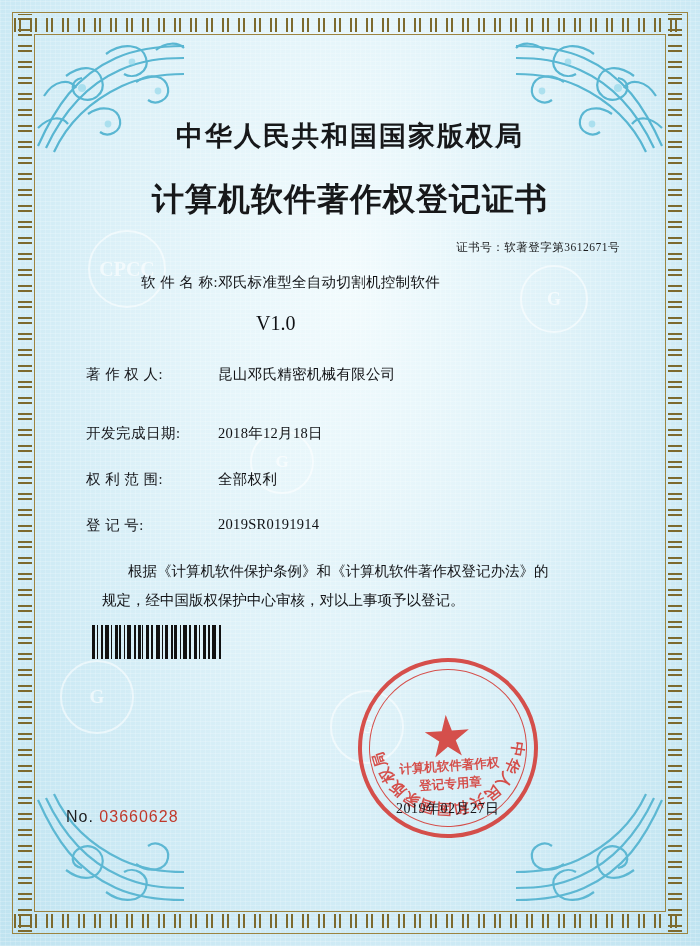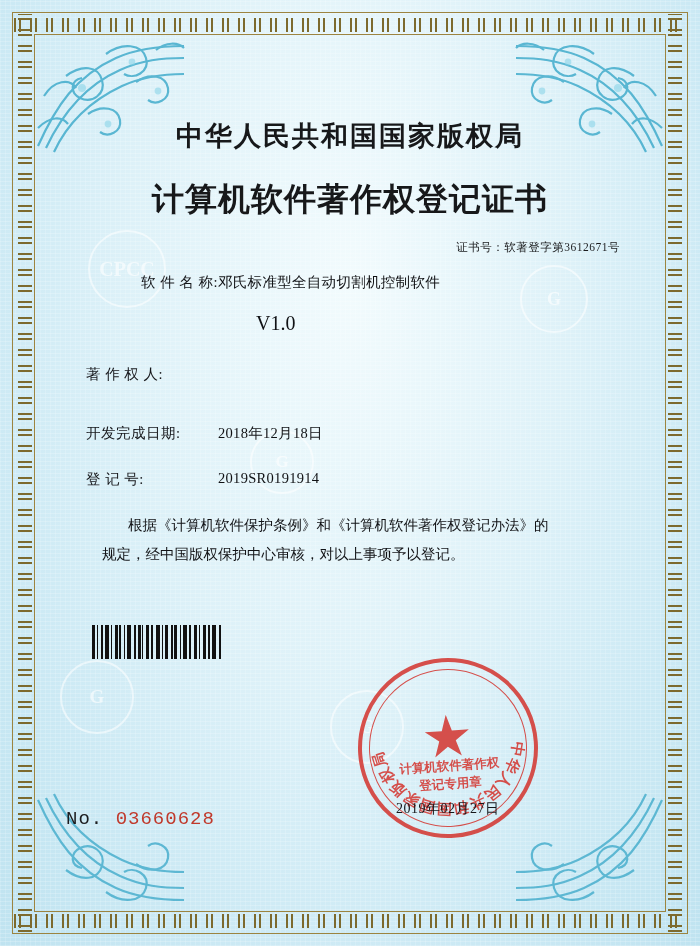--- a/index.html
+++ b/index.html
@@ -242,22 +242,22 @@
     font-family: "Liberation Serif", serif;
     font-size: 14px;
     color: #15161a;
     letter-spacing: .5px;
   }
 
   .serial {
     position: absolute;
     left: 66px;
     top: 808px;
-    font-family: Liberation Mono, monospace;
-    font-size: 19px;
+    font-family: Liberation Sans, sans-serif;
+    font-size: 16px;
     color: #c0392b;
     letter-spacing: 1px;
   }
   .serial .no-prefix { color: #1b1c1e; }
 </style>
 </head>
 <body>
 
 <div class="cert-page">
 
@@ -358,29 +358,34 @@
     <div class="fields">
 
       <div class="field-row row-gap-sm">
         <div class="field-label">软 件 名 称:</div>
         <div class="field-value bold">邓氏标准型全自动切割机控制软件</div>
       </div>
       <div class="version-line row-gap-lg" style="margin-bottom:30px;">V1.0</div>
 
       <div class="field-row row-gap-lg" style="margin-bottom:40px;">
         <div class="field-label">著 作 权 人:</div>
+        <div class="field-value bold">昆山邓氏精密机械有限公司</div>
       </div>
 
       <div class="field-row row-gap-md">
         <div class="field-label">开发完成日期:</div>
         <div class="field-value">2018年12月18日</div>
       </div>
 
 
 
+      <div class="field-row row-gap-md">
+        <div class="field-label">权 利 范 围:</div>
+        <div class="field-value">全部权利</div>
+      </div>
 
       <div class="field-row">
         <div class="field-label">登 记 号:</div>
         <div class="field-value">2019SR0191914</div>
       </div>
 
     </div>
 
     <div class="para">
       <div><span class="indent"></span><span>根据《计算机软件保护条例》和《计算机软件著作权登记办法》的</span></div>

